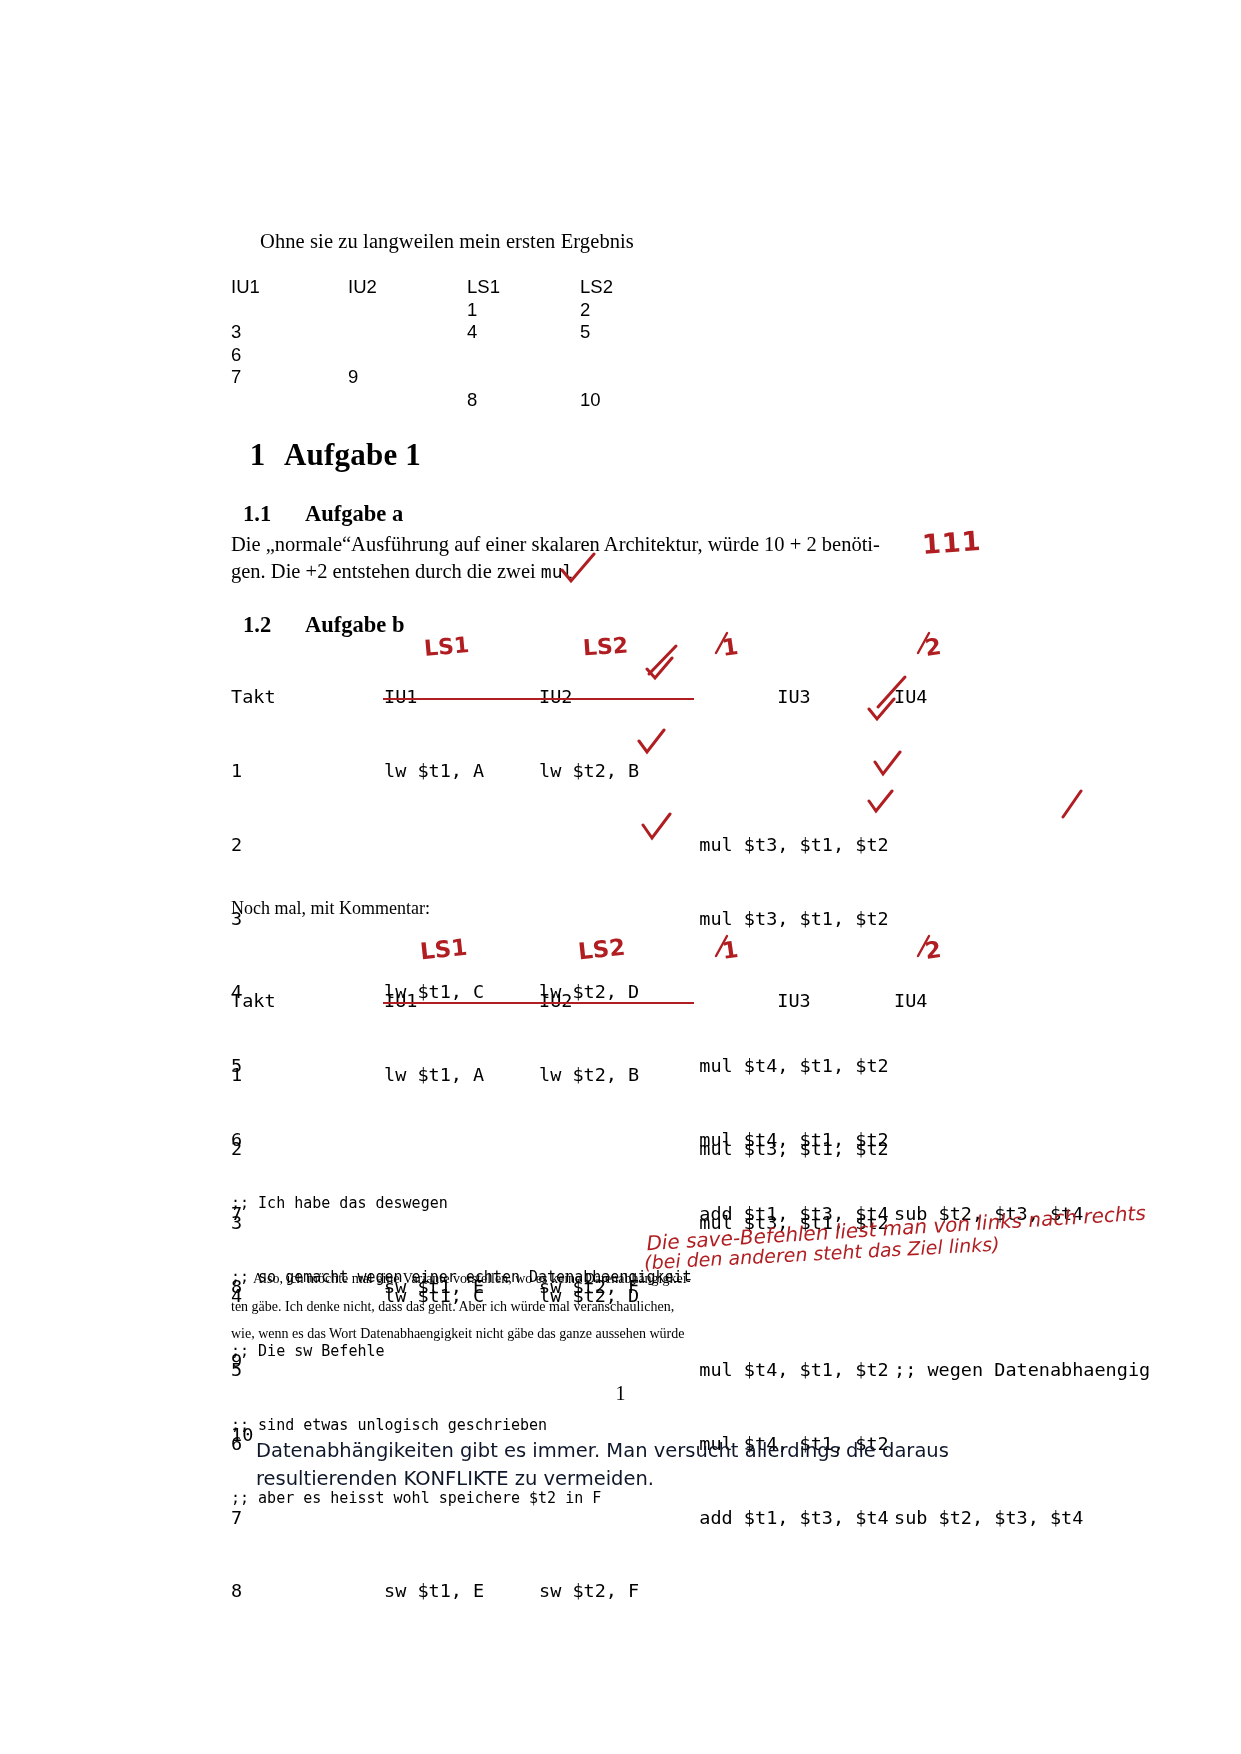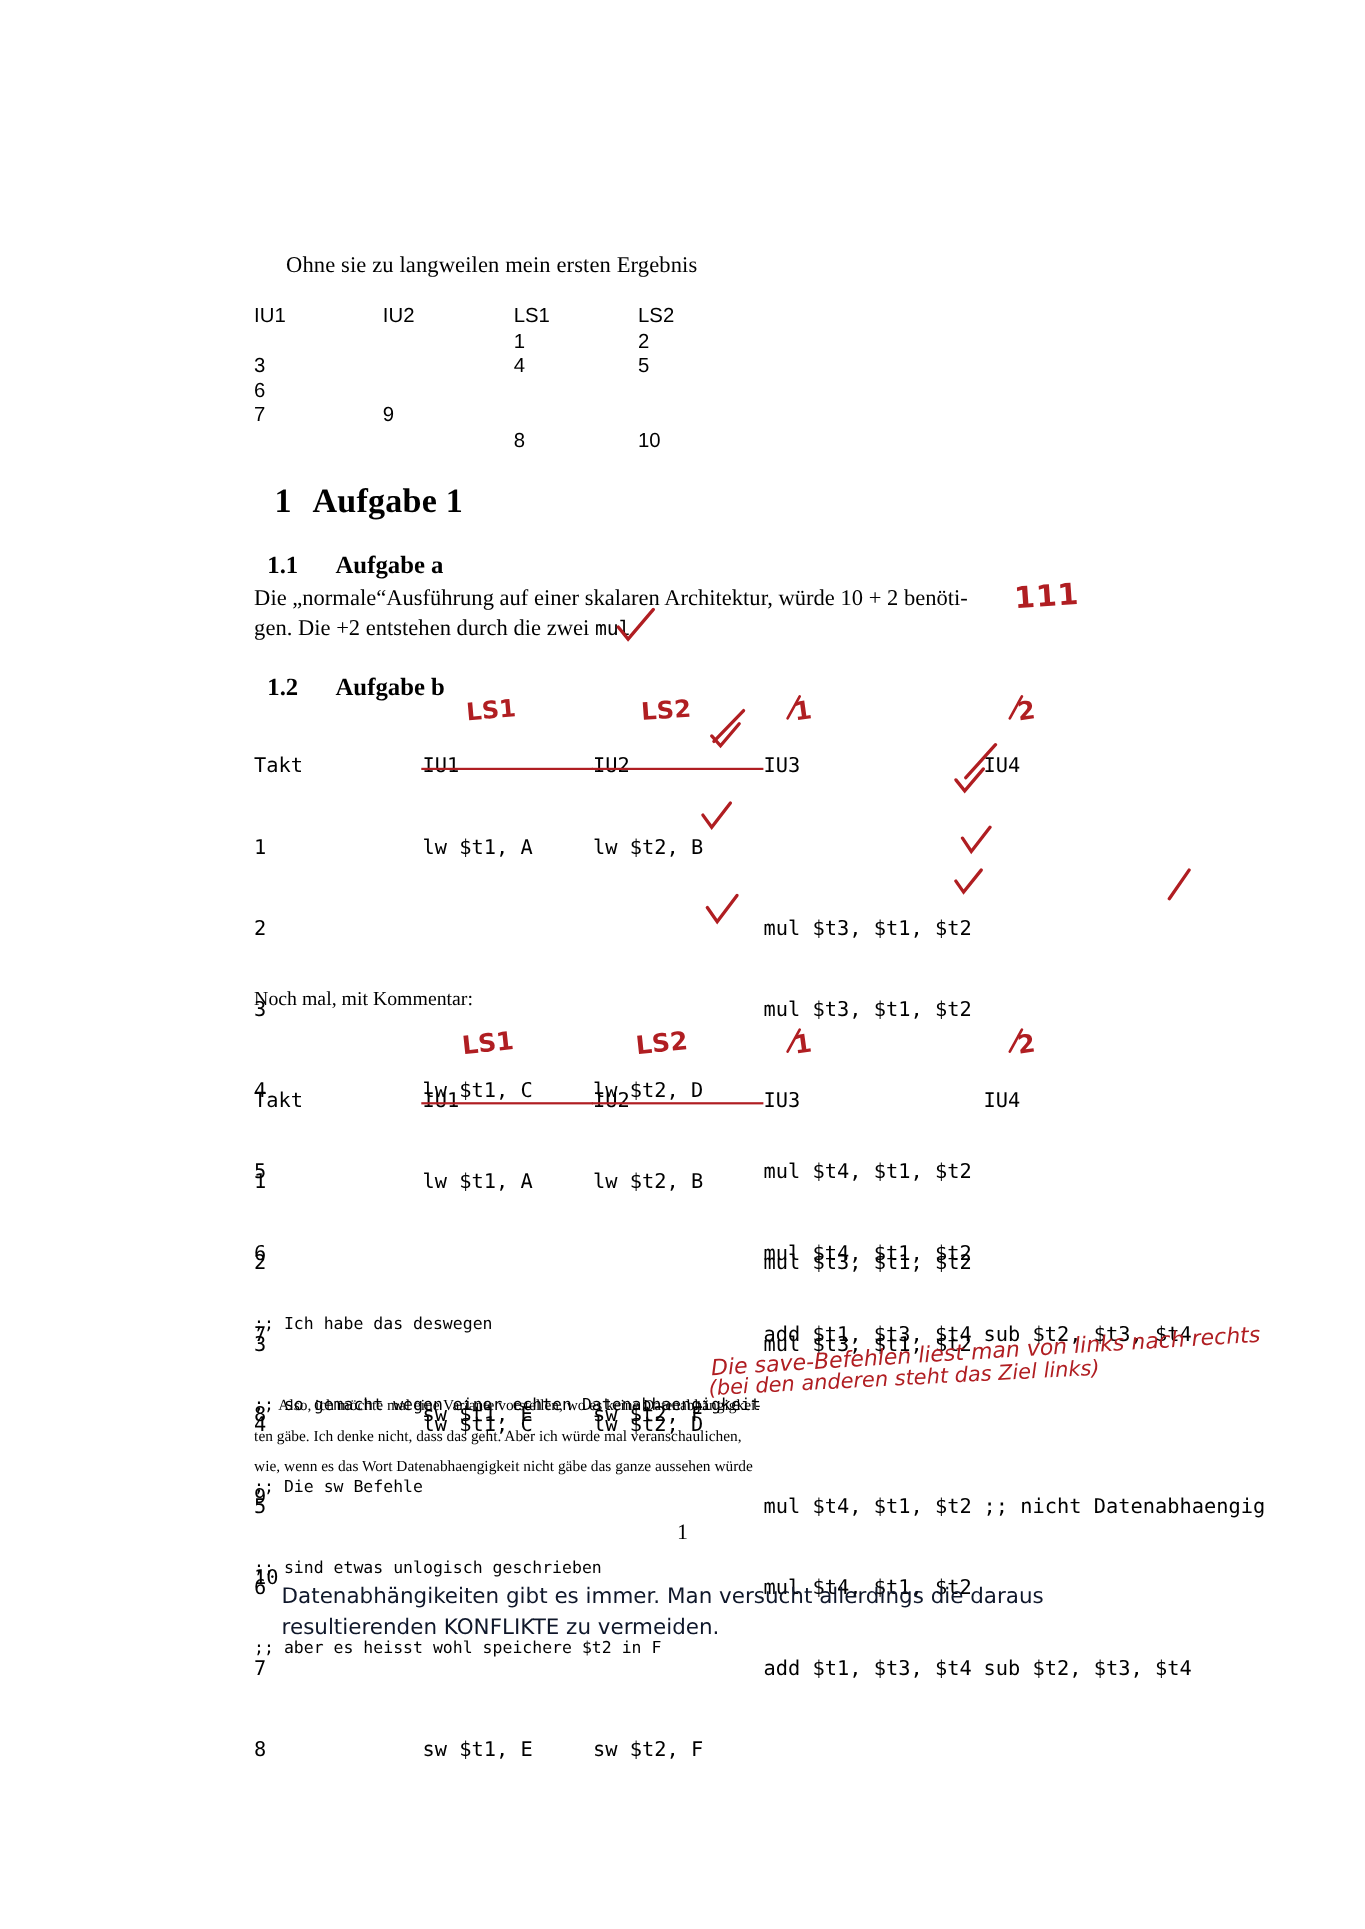--- a/index.html
+++ b/index.html
@@ -111,21 +111,21 @@
     font-size: 18.5px;
     line-height: 24.6px;
     white-space: pre;
   }
   #code1 { top: 636px; }
   #code2 { top: 940px; }
   .code-table .crow { height: 24.6px; display: block; white-space: pre; }
   .k-takt { display: inline-block; width: 153px; }
   .k-u1   { display: inline-block; width: 155px; }
   .k-u2   { display: inline-block; width: 155px; }
-  .k-u3   { display: inline-block; width: 200px; }
+  .k-u3   { display: inline-block; width: 200px; text-align: center; }
   .strike { position: relative; }
   .strike::after {
     content: "";
     position: absolute;
     left: -1px; right: 0;
     top: 52%;
     height: 2.1px;
     background: #b01e22;
   }
   .comment-block {
@@ -224,21 +224,21 @@
   </div>
 
   <div class="note-line">Noch mal, mit Kommentar:</div>
 
   <div class="code-table" id="code2">
     <div class="crow"><span class="k-takt">Takt</span><span class="k-u1 strike">IU1</span><span class="k-u2 strike">IU2</span><span class="k-u3">IU3</span><span>IU4</span></div>
     <div class="crow"><span class="k-takt">1</span><span class="k-u1">lw $t1, A</span><span class="k-u2">lw $t2, B</span><span class="k-u3"></span><span></span></div>
     <div class="crow"><span class="k-takt">2</span><span class="k-u1"></span><span class="k-u2"></span><span class="k-u3">mul $t3, $t1, $t2</span><span></span></div>
     <div class="crow"><span class="k-takt">3</span><span class="k-u1"></span><span class="k-u2"></span><span class="k-u3">mul $t3, $t1, $t2</span><span></span></div>
     <div class="crow"><span class="k-takt">4</span><span class="k-u1">lw $t1, C</span><span class="k-u2">lw $t2, D</span><span class="k-u3"></span><span></span></div>
-    <div class="crow"><span class="k-takt">5</span><span class="k-u1"></span><span class="k-u2"></span><span class="k-u3">mul $t4, $t1, $t2</span><span>;; nicht Datenabhaengig</span></div>
+    <div class="crow"><span class="k-takt">5</span><span class="k-u1"></span><span class="k-u2"></span><span class="k-u3">mul $t4, $t1, $t2</span><span>;; wegen Datenabhaengig</span></div>
     <div class="crow"><span class="k-takt">6</span><span class="k-u1"></span><span class="k-u2"></span><span class="k-u3">mul $t4, $t1, $t2</span><span></span></div>
     <div class="crow"><span class="k-takt">7</span><span class="k-u1"></span><span class="k-u2"></span><span class="k-u3">add $t1, $t3, $t4</span><span>sub $t2, $t3, $t4</span></div>
     <div class="crow"><span class="k-takt">8</span><span class="k-u1">sw $t1, E</span><span class="k-u2">sw $t2, F</span><span class="k-u3"></span><span></span></div>
   </div>
 
   <div class="comment-block">
     <div class="crow">;; Ich habe das deswegen</div>
     <div class="crow">;; so gemacht wegen einer echten Datenabhaengigkeit</div>
     <div class="crow">;; Die sw Befehle</div>
     <div class="crow">;; sind etwas unlogisch geschrieben</div>

